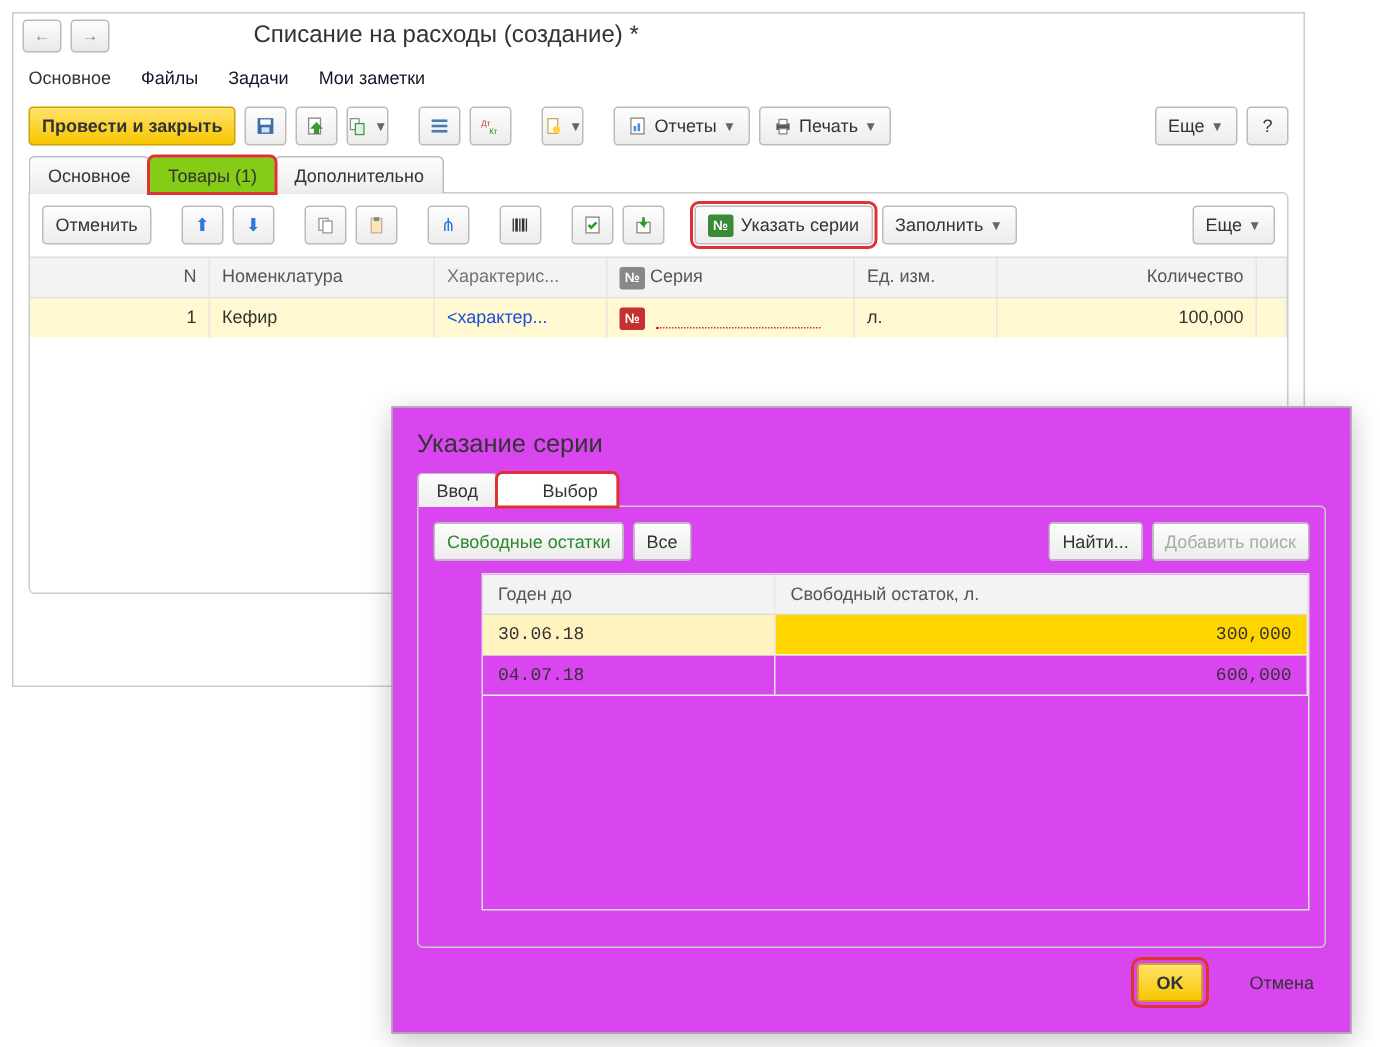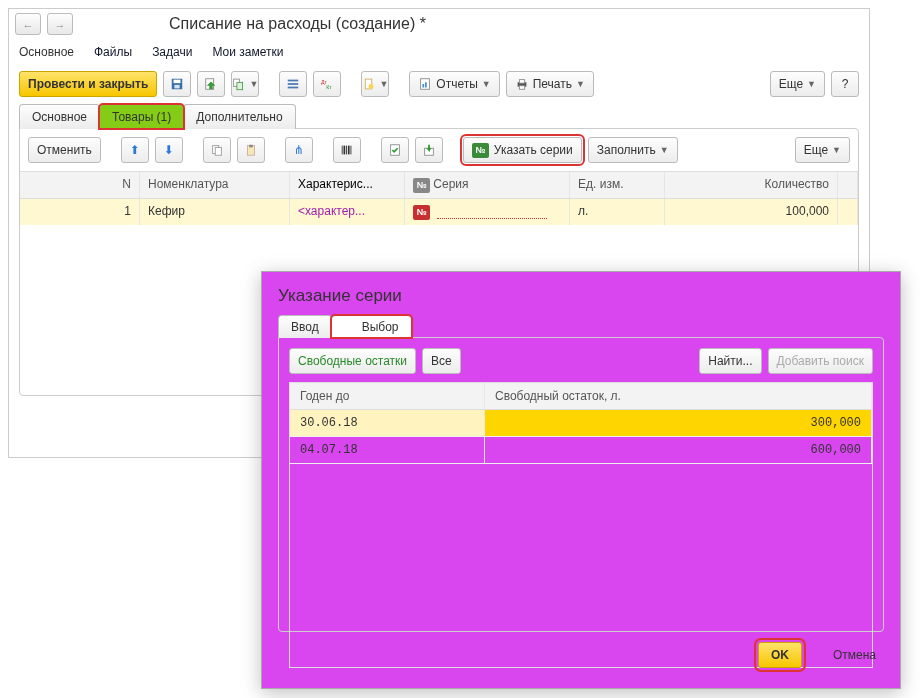--- a/index.html
+++ b/index.html
@@ -98,21 +98,21 @@
   }
   .grid-head > div, .grid-row > div {
     border-right:1px solid #e5e5e5;
     padding:5px 8px;
     overflow:hidden; white-space:nowrap; text-overflow:ellipsis;
   }
   .grid-head { background:#f3f3f3; color:#555; font-weight:normal; border-bottom:1px solid #ddd;}
   .grid-row { background:#fff8d0; }
   .grid .c-n { width:120px; text-align:right; }
   .grid .c-nom { width:150px; }
-  .grid .c-char { width:115px; color:#a21caf; }
+  .grid .c-char { width:115px; color:#1d4ed8; }
   .grid .c-ser { width:165px; }
   .grid .c-ed { width:95px; }
   .grid .c-qty { flex:1; text-align:right; }
   .grid .c-btn { width:20px; }
   .serie-badge {
     display:inline-block; width:17px; height:15px;
     background:#3a8a3a; color:#fff; font-size:9px;
     border-radius:2px; text-align:center; line-height:15px;
     font-weight:bold;
   }
@@ -147,21 +147,21 @@
   .dlg-body {
     border:1px solid #ccc; margin:0 16px; padding:10px;
     border-radius:0 4px 4px 4px;
     height:295px;
   }
   .dlg-toolbar { display:flex; align-items:center; gap:6px; margin-bottom:8px;}
   .dlg-toolbar .spacer{flex:1;}
   .btn.green-text { color:#2a8a2a; }
   .btn.disabled { color:#aaa; }
   .dlg-grid {
-    border:1px solid #ddd; height:286px; overflow:hidden;
+    border:1px solid #ddd; height:225px; overflow:hidden;margin-left:32px;
   }
   .dlg-head, .dlg-row {
     display:flex;
   }
   .dlg-head>div,.dlg-row>div{
     border-right:1px solid #e8e8e8;
     padding:6px 10px;
   }
   .dlg-head{background:#f3f3f3;color:#555;border-bottom:1px solid #ddd;}
   .dlg-row{border-bottom:1px solid #eee;font-family:Liberation Mono, monospace;}
@@ -339,21 +339,21 @@
       <div class="btn">
           <span>Еще</span>
           <span class="dd">▼</span>
         </div>
     </div>
 
     <div class="grid">
       <div class="grid-head">
         <div class="c-n">N</div>
         <div class="c-nom">Номенклатура</div>
-        <div class="c-char" style="color:#000000">Характерис...</div>
+        <div class="c-char" style="color:#737373">Характерис...</div>
         <div class="c-ser">
           <span class="serie-badge" style="background:#888">№</span>
           <span>Серия</span>
         </div>
         <div class="c-ed">Ед. изм.</div>
         <div class="c-qty">Количество</div>
         <div class="c-btn"></div>
       </div>
       <div class="grid-row">
         <div class="c-n">1</div>

